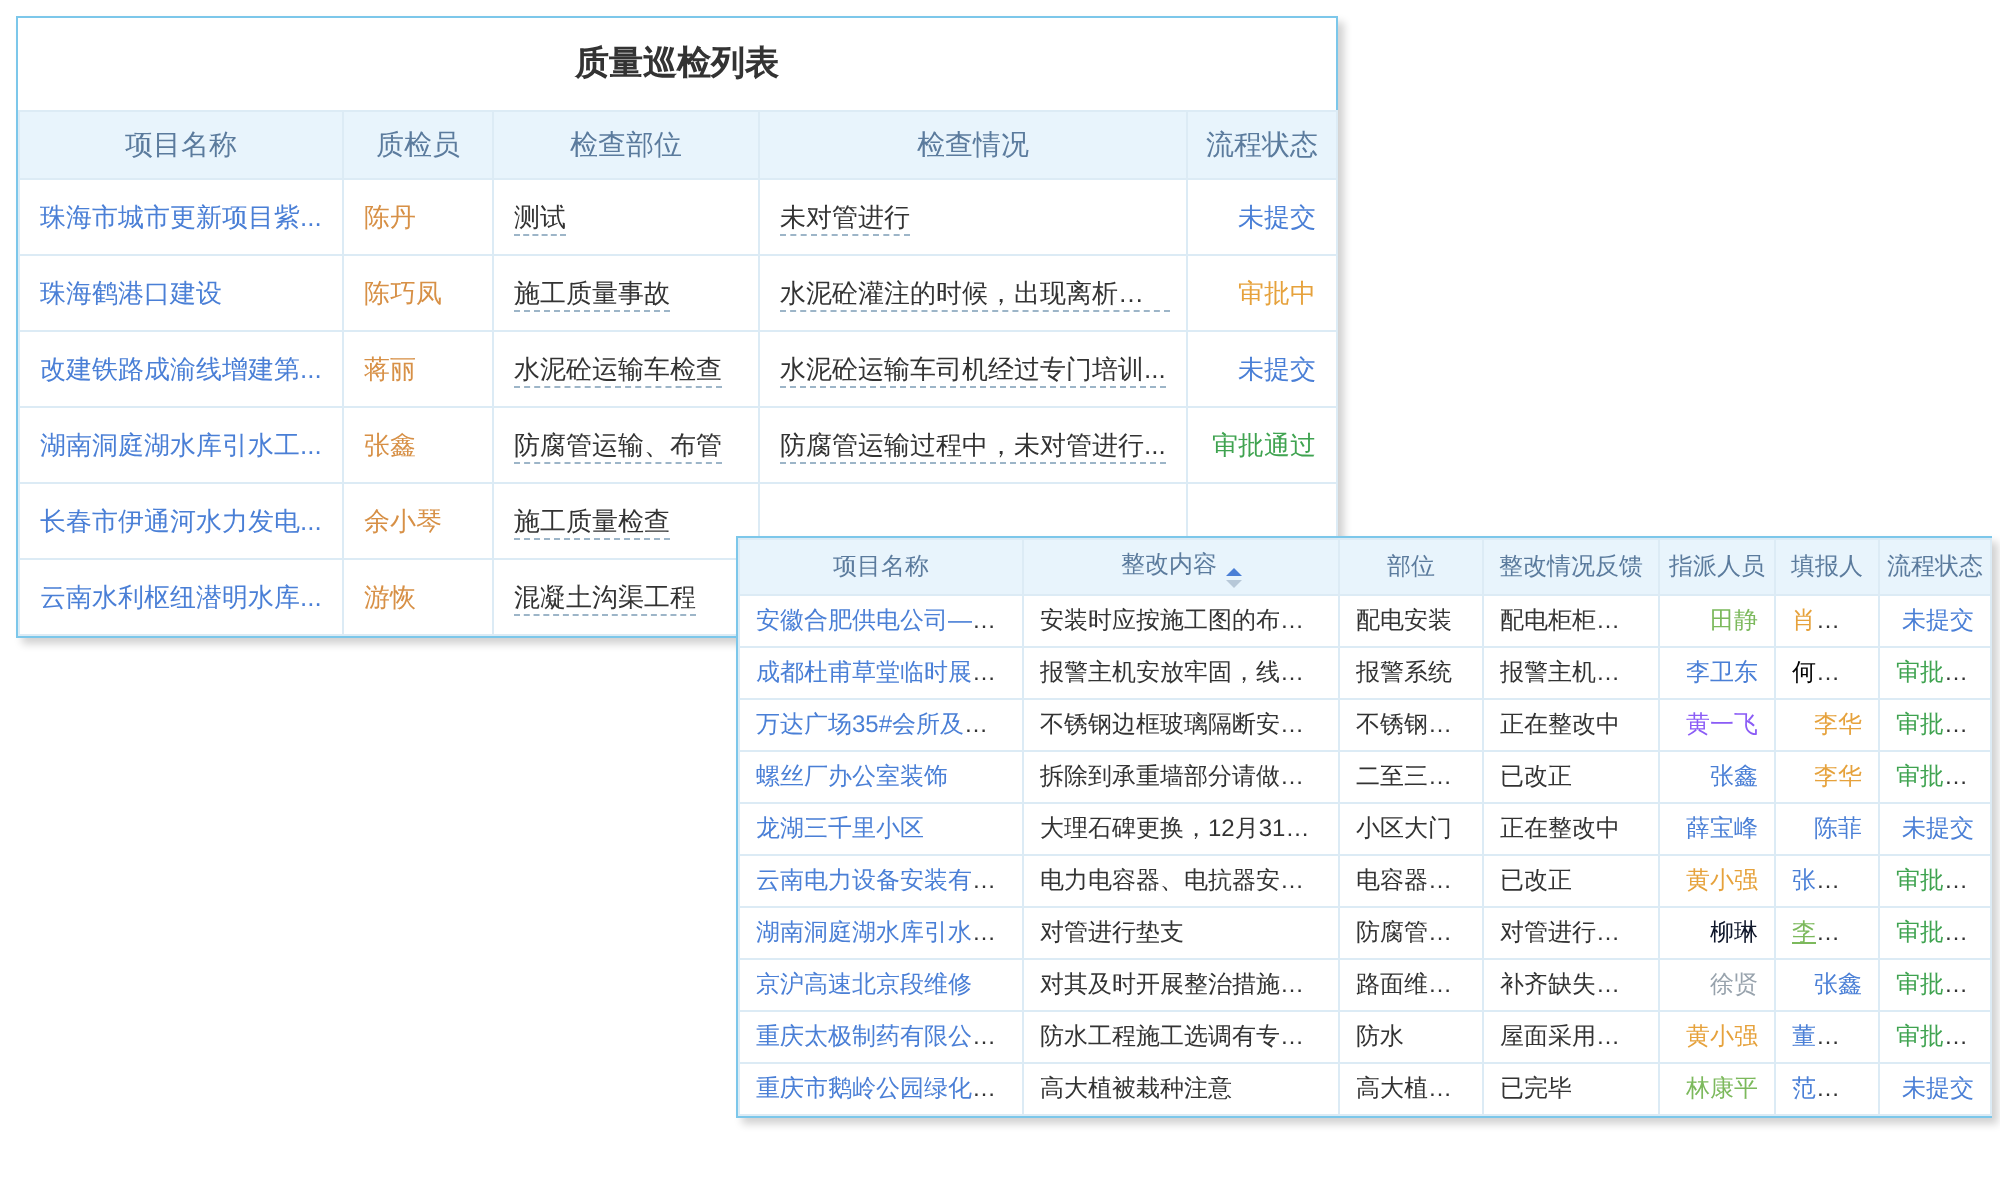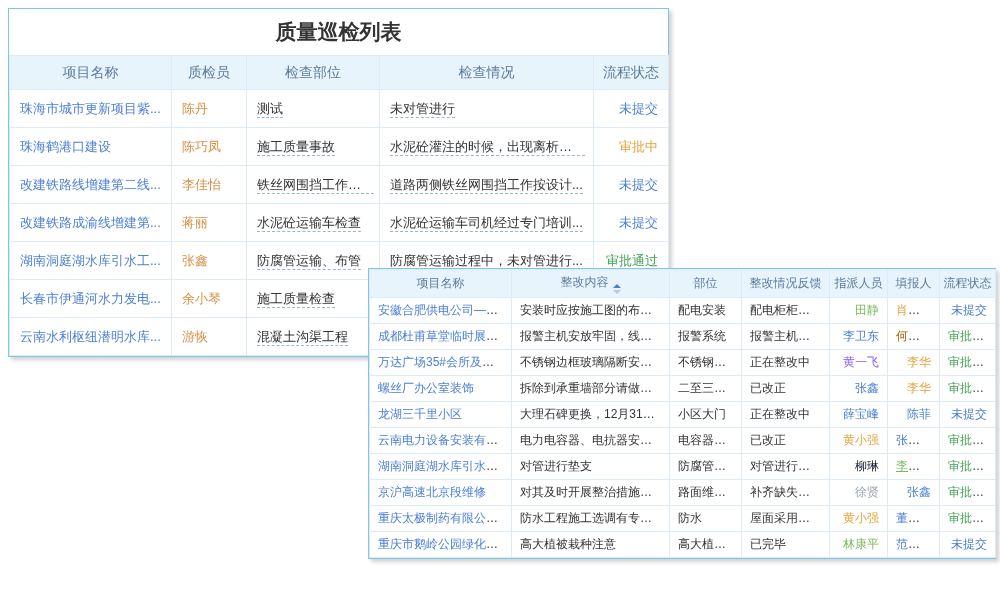--- a/index.html
+++ b/index.html
@@ -6,21 +6,21 @@
   html,body{width:1000px;height:600px;overflow:hidden;background:#ffffff;
     font-family:"Liberation Sans","DejaVu Sans",sans-serif;color:var(--text,#333)}
   body{position:relative}
 
   .card{position:absolute;background:#fff;border:1px solid var(--border,#7cc7ea);
     box-shadow:3px 3px 4px rgba(0,0,0,.18)}
   #inspection-card{left:8px;top:8px;width:661px;z-index:1}
   #rectification-card{left:368px;top:268px;width:628px;z-index:2}
 
   .card-title{text-align:center;font-weight:bold;color:#333}
-  #inspection-card .card-title{font-size:21px;height:46px;line-height:46px}
+  #inspection-card .card-title{font-size:17px;height:46px;line-height:46px}
   #rectification-card .card-title{font-size:17px;height:36px;line-height:36px}
 
   table{width:100%;border-collapse:collapse;table-layout:fixed}
   th,td{border:1px solid #dcebf5;overflow:hidden;white-space:nowrap;text-overflow:ellipsis}
   thead th{background:var(--header-bg,#e8f4fc);color:var(--header-text,#5b7b9d);
     font-weight:normal;text-align:center}
 
   #inspection-card thead th{height:34px;font-size:14px}
   #inspection-card tbody td{height:38px;font-size:13px;padding:0 10px;color:#333}
   #rectification-card thead th{height:28px;font-size:12px}
@@ -67,27 +67,20 @@
     <td><span class="u-dash">测试</span></td>
     <td><span class="u-dash">未对管进行</span></td>
     <td class="center"><span style="color: rgb(74, 127, 214);">未提交</span></td>
   </tr>
         <tr>
     <td><span class="link">珠海鹤港口建设</span></td>
     <td><span class="inspector">陈巧凤</span></td>
     <td><span class="u-dash">施工质量事故</span></td>
     <td><span class="u-dash">水泥砼灌注的时候，出现离析现象</span></td>
     <td class="center"><span style="color: rgb(230, 162, 60);">审批中</span></td>
-  </tr>
-        <tr>
-    <td><span class="link">改建铁路线增建第二线...</span></td>
-    <td><span class="inspector">李佳怡</span></td>
-    <td><span class="u-dash">铁丝网围挡工作检查</span></td>
-    <td><span class="u-dash">道路两侧铁丝网围挡工作按设计...</span></td>
-    <td class="center"><span style="color: rgb(74, 127, 214);">未提交</span></td>
   </tr>
         <tr>
     <td><span class="link">改建铁路成渝线增建第...</span></td>
     <td><span class="inspector">蒋丽</span></td>
     <td><span class="u-dash">水泥砼运输车检查</span></td>
     <td><span class="u-dash">水泥砼运输车司机经过专门培训...</span></td>
     <td class="center"><span style="color: rgb(74, 127, 214);">未提交</span></td>
   </tr>
         <tr>
     <td><span class="link">湖南洞庭湖水库引水工...</span></td>
@@ -150,21 +143,21 @@
     <td class="center"><span style="color: rgb(124, 185, 92);">田静</span></td>
     <td class="center"><span style="color: rgb(230, 162, 60);">肖亚军</span></td>
     <td class="center"><span style="color: rgb(74, 127, 214);">未提交</span></td>
   </tr>
         <tr>
     <td><span class="link">成都杜甫草堂临时展厅独立展...</span></td>
     <td><span>报警主机安放牢固，线缆连接...</span></td>
     <td><span>报警系统</span></td>
     <td><span>报警主机安放...</span></td>
     <td class="center"><span style="color: rgb(74, 127, 214);">李卫东</span></td>
-    <td class="center"><span style="color: #a16207;">何芷萌</span></td>
+    <td class="center"><span style="color: #000000;">何芷萌</span></td>
     <td class="center"><span style="color: rgb(63, 163, 80);">审批通过</span></td>
   </tr>
         <tr>
     <td><span class="link">万达广场35#会所及咖啡厅空...</span></td>
     <td><span>不锈钢边框玻璃隔断安装不牢...</span></td>
     <td><span>不锈钢安装...</span></td>
     <td><span>正在整改中</span></td>
     <td class="center"><span style="color: #8b5cf6;">黄一飞</span></td>
     <td class="center"><span style="color: rgb(230, 162, 60);">李华</span></td>
     <td class="center"><span style="color: rgb(63, 163, 80);">审批通过</span></td>

